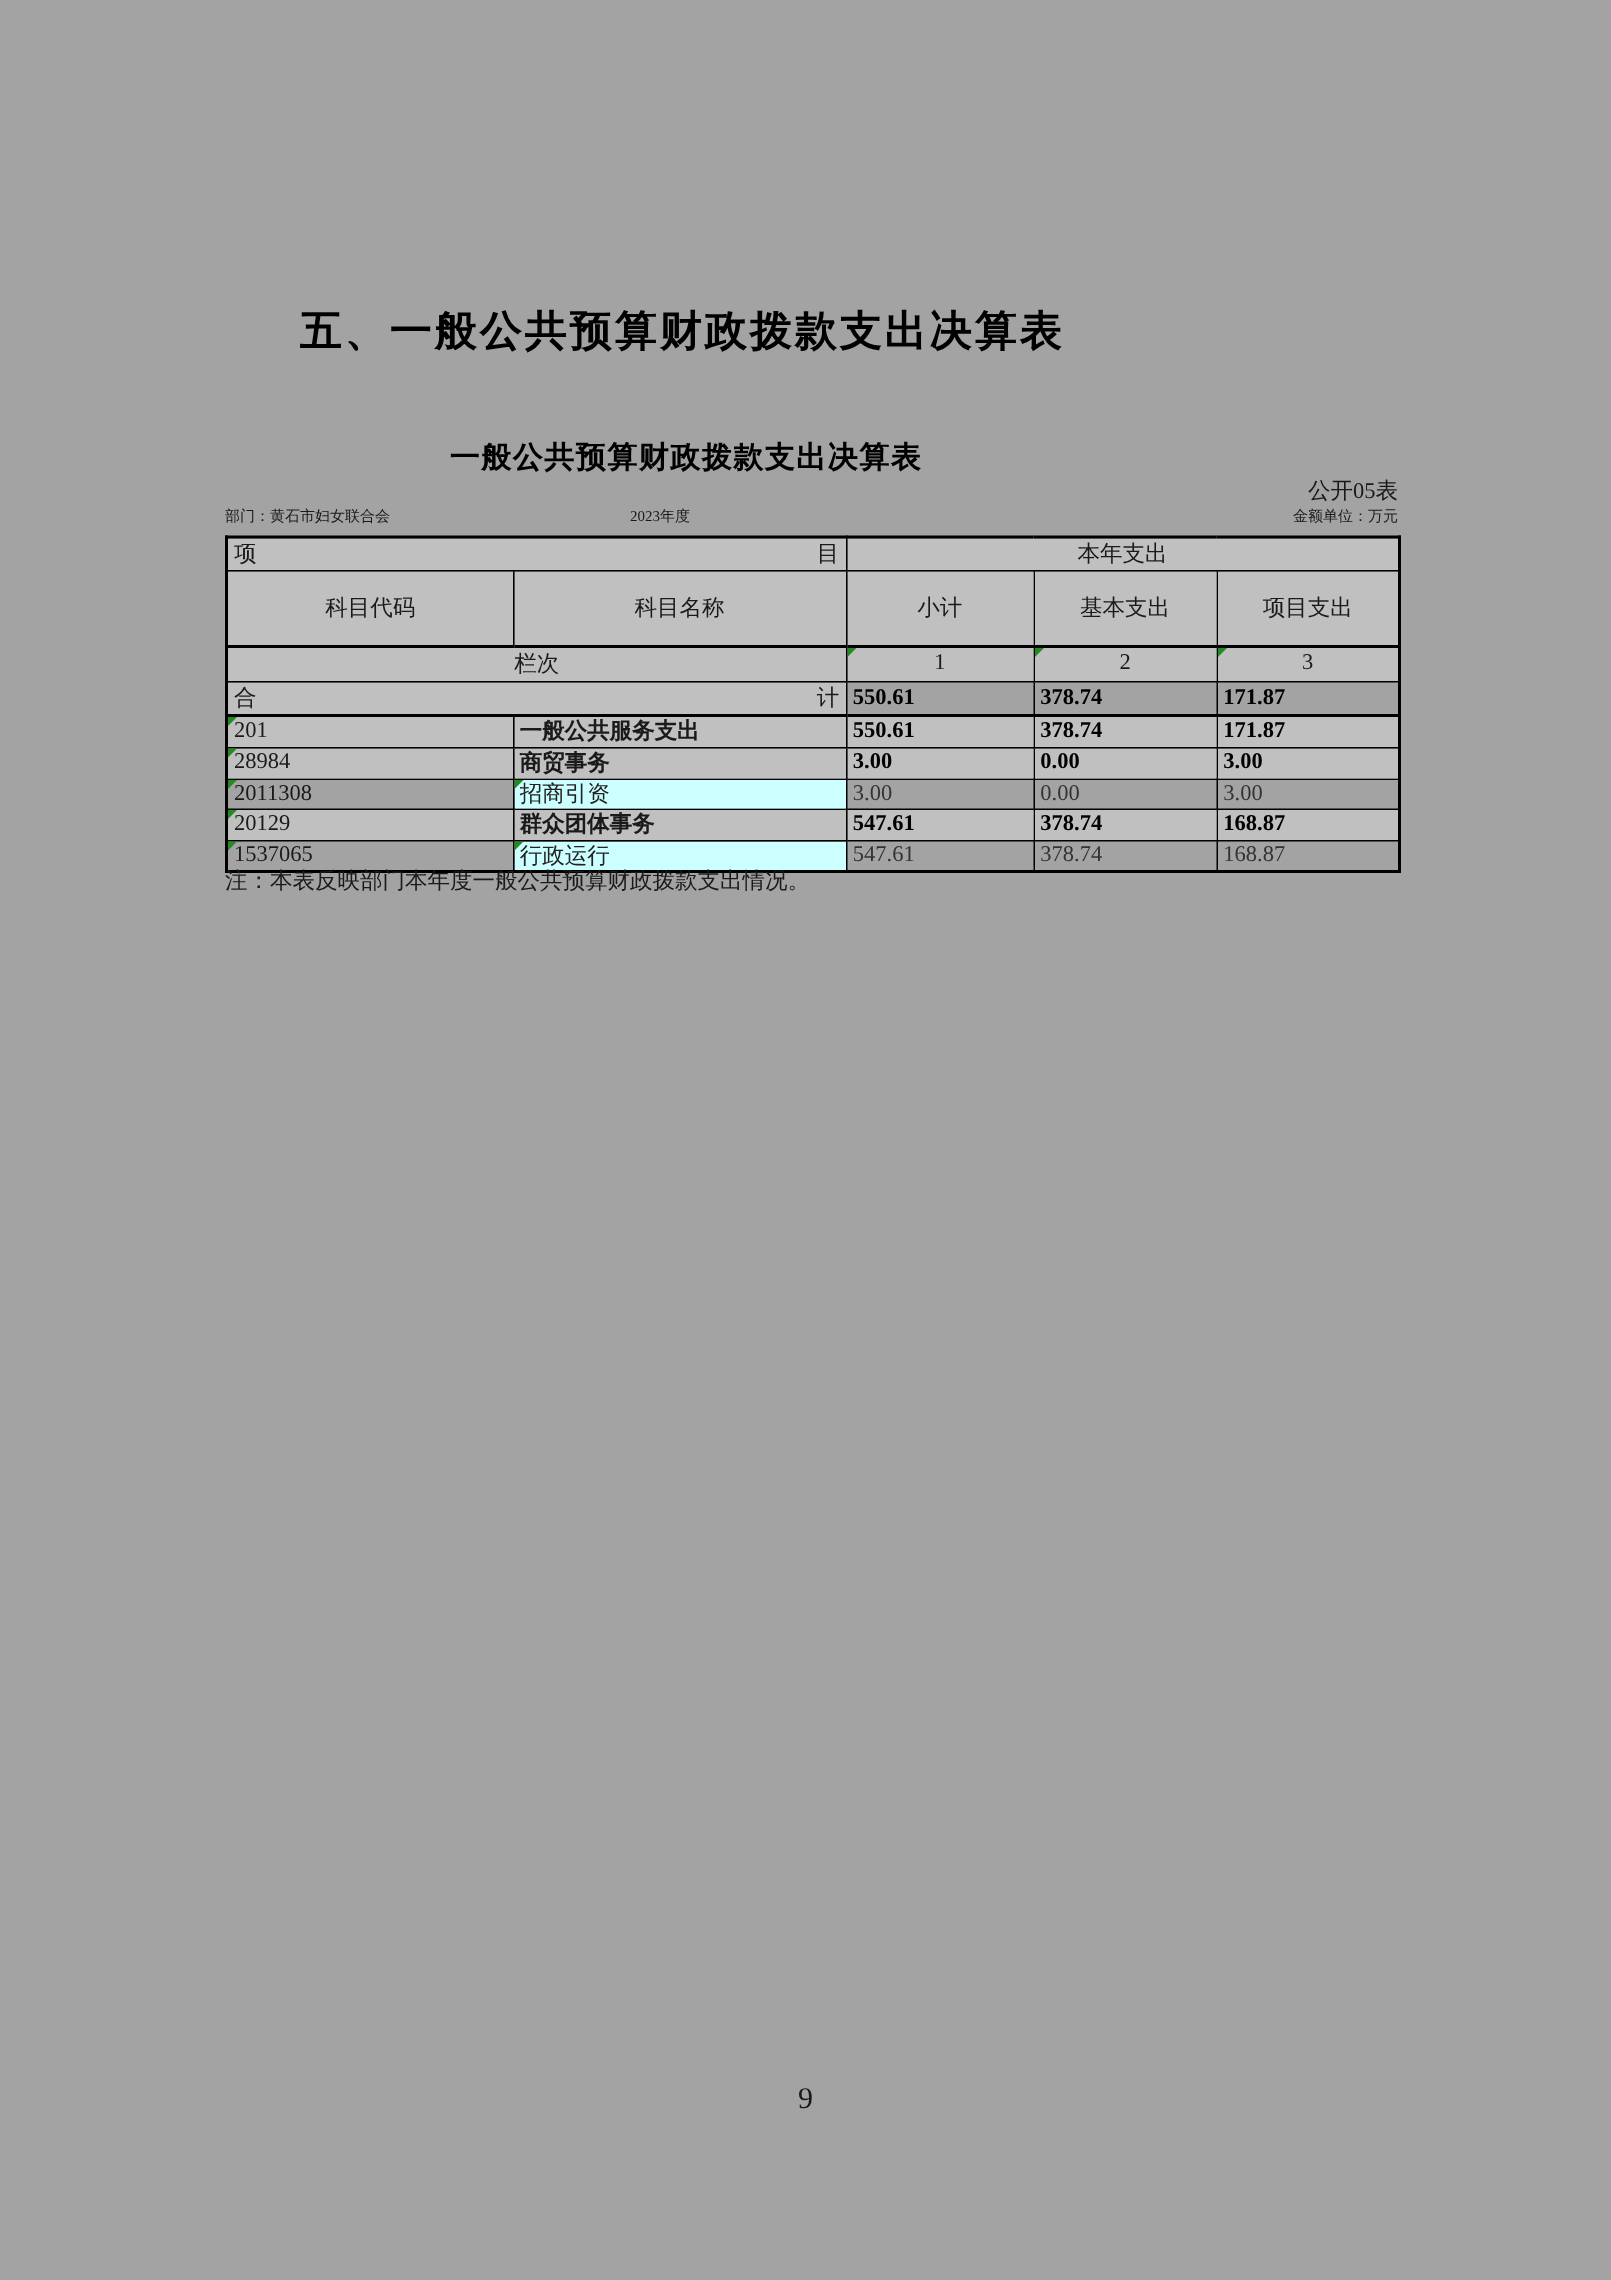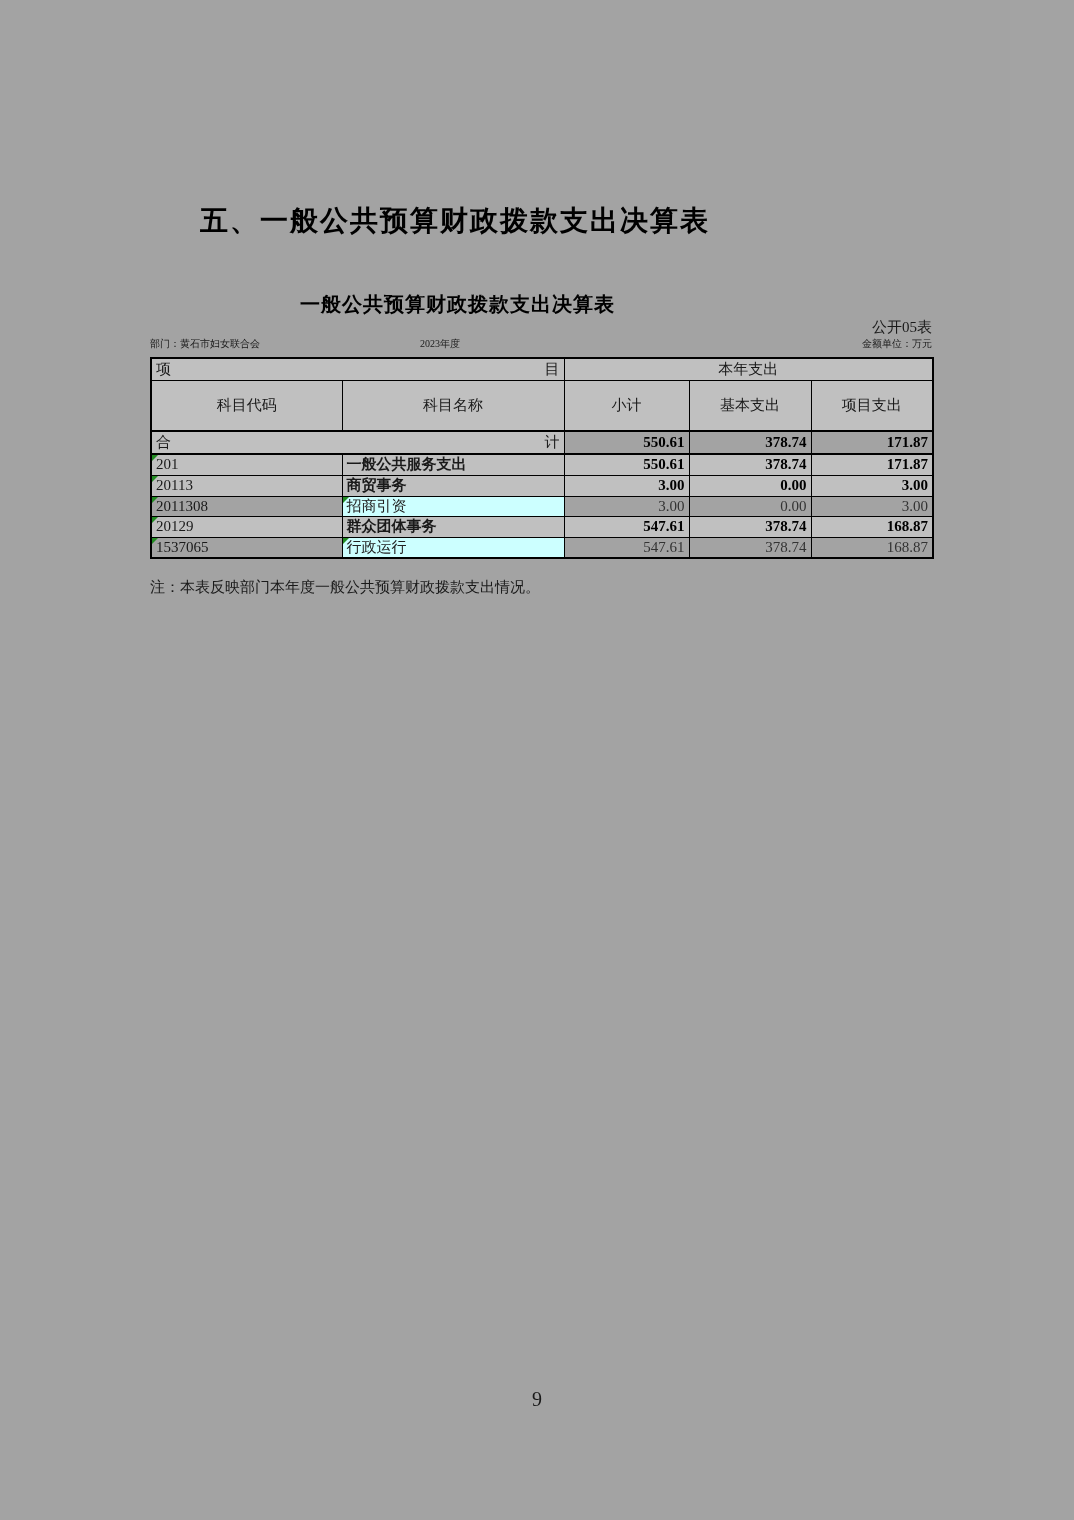--- a/index.html
+++ b/index.html
@@ -46,21 +46,21 @@
   table.budget td {
     border:1px solid #000;
     padding:0 4px;
     overflow:hidden; white-space:nowrap;
     vertical-align:middle;
     position:relative;
   }
   td.gray { background:#c0c0c0; }
   td.cyan { background:#ccffff; }
   td.center { text-align:center; }
-  td.num { text-align:right; }
+  td.num { }
   td.code { text-align:left; padding-left:3px; }
   td.name { text-align:left; font-weight:bold; }
   td.name-detail { text-align:left; padding-left:14px; color:#222; }
   tr.r-top td { height:22px; }
   tr.r-head td { height:51px; border-bottom:2px solid #000; }
   tr.r-lanci td { height:23px; }
   tr.r-total td { height:23px; border-bottom:2px solid #000; }
   tr.r-sum td { height:21px; }
   tr.r-sum .num, tr.r-total .num { font-weight:bold; color:#000; }
   tr.r-det td { height:20px; }
@@ -118,20 +118,26 @@
     </tr>
 
     <tr class="r-head">
       <td class="gray center">科目代码</td>
       <td class="gray center vthick">科目名称</td>
       <td class="gray center">小计</td>
       <td class="gray center">基本支出</td>
       <td class="gray center">项目支出</td>
     </tr>
 
+    <tr class="r-lanci">
+      <td colspan="2" class="gray center vthick">栏次</td>
+      <td class="gray center"><span class="flag"></span><span>1</span></td>
+      <td class="gray center"><span class="flag"></span><span>2</span></td>
+      <td class="gray center"><span class="flag"></span><span>3</span></td>
+    </tr>
 
     <tr class="r-total">
       <td colspan="2" class="gray vthick">
         <div class="split">
           <span>合</span>
           <span>计</span>
         </div>
       </td>
       <td class="num">550.61</td>
       <td class="num">378.74</td>
@@ -140,21 +146,21 @@
 
     <tr class="r-sum">
       <td class="gray code"><span class="flag"></span><span>201</span></td>
       <td class="gray name vthick">一般公共服务支出</td>
       <td class="gray num">550.61</td>
       <td class="gray num">378.74</td>
       <td class="gray num">171.87</td>
     </tr>
 
     <tr class="r-sum">
-      <td class="gray code"><span class="flag"></span><span>20113</span></td>
+      <td class="gray code"><span class="flag"></span><span>28984</span></td>
       <td class="gray name vthick">商贸事务</td>
       <td class="gray num">3.00</td>
       <td class="gray num">0.00</td>
       <td class="gray num">3.00</td>
     </tr>
 
     <tr class="r-det">
       <td class="code"><span class="flag"></span><span>2011308</span></td>
       <td class="cyan name-detail vthick"><span class="flag"></span><span>招商引资</span></td>
       <td class="num">3.00</td>

